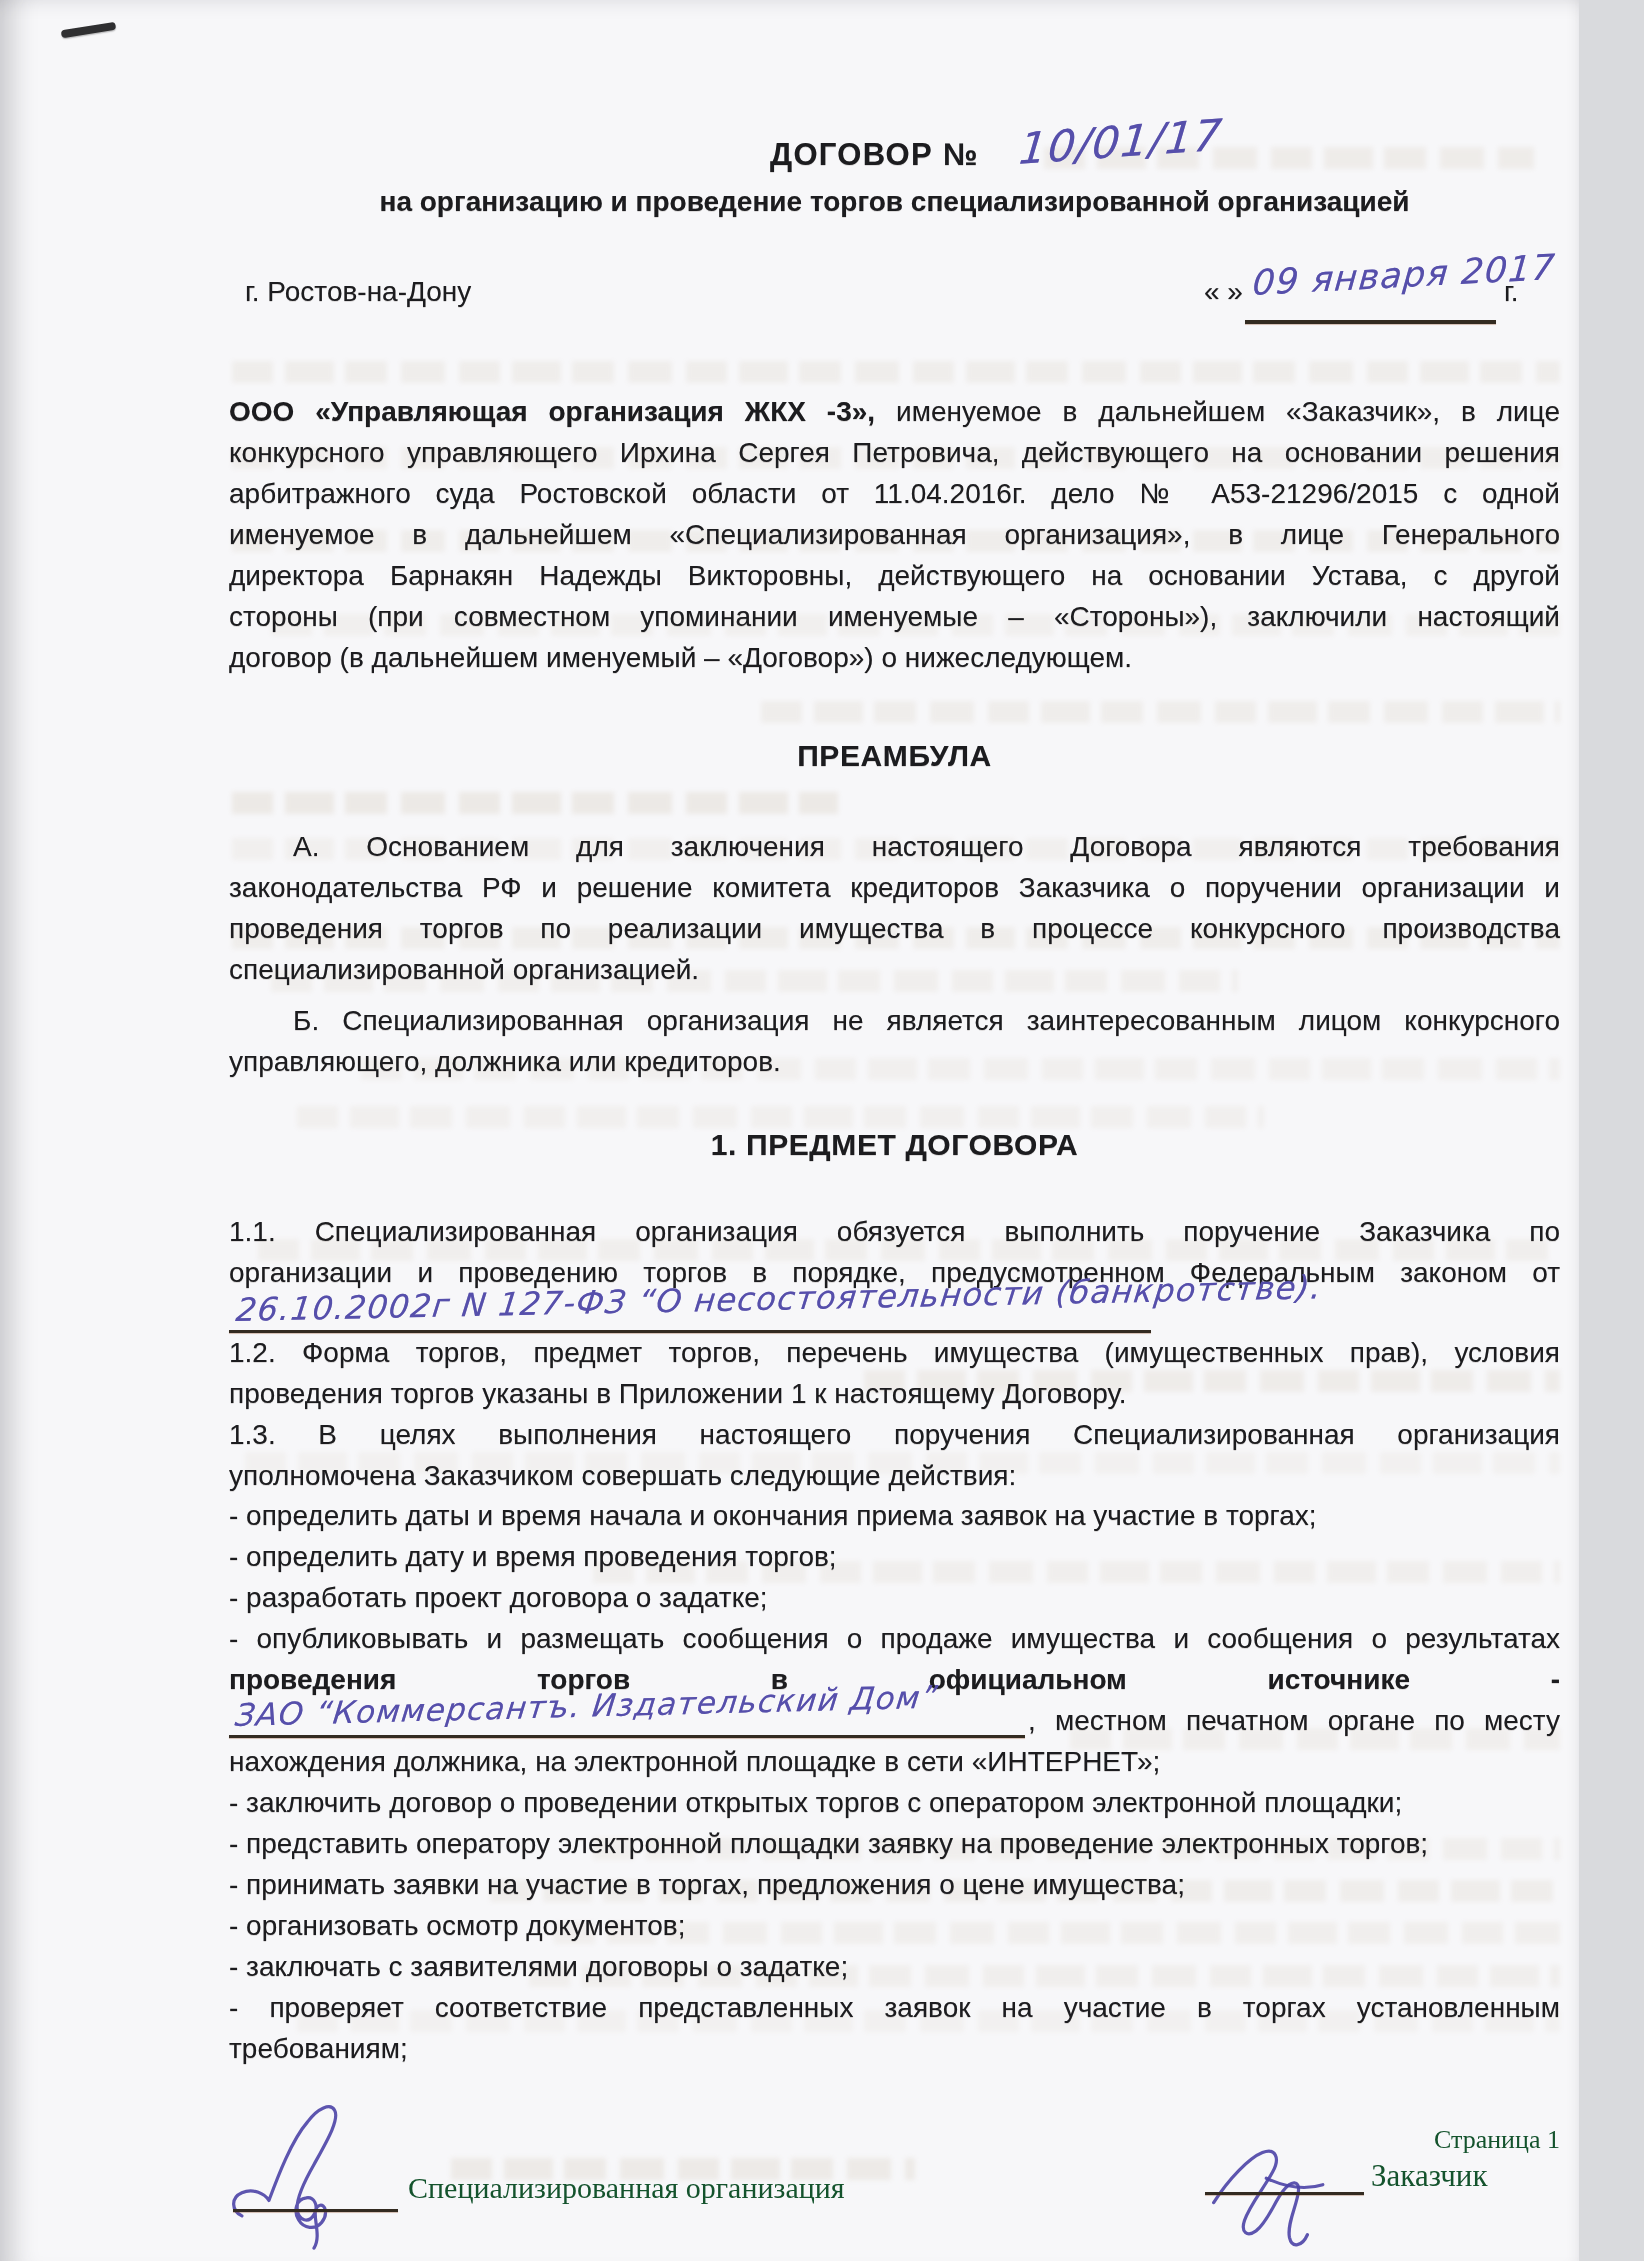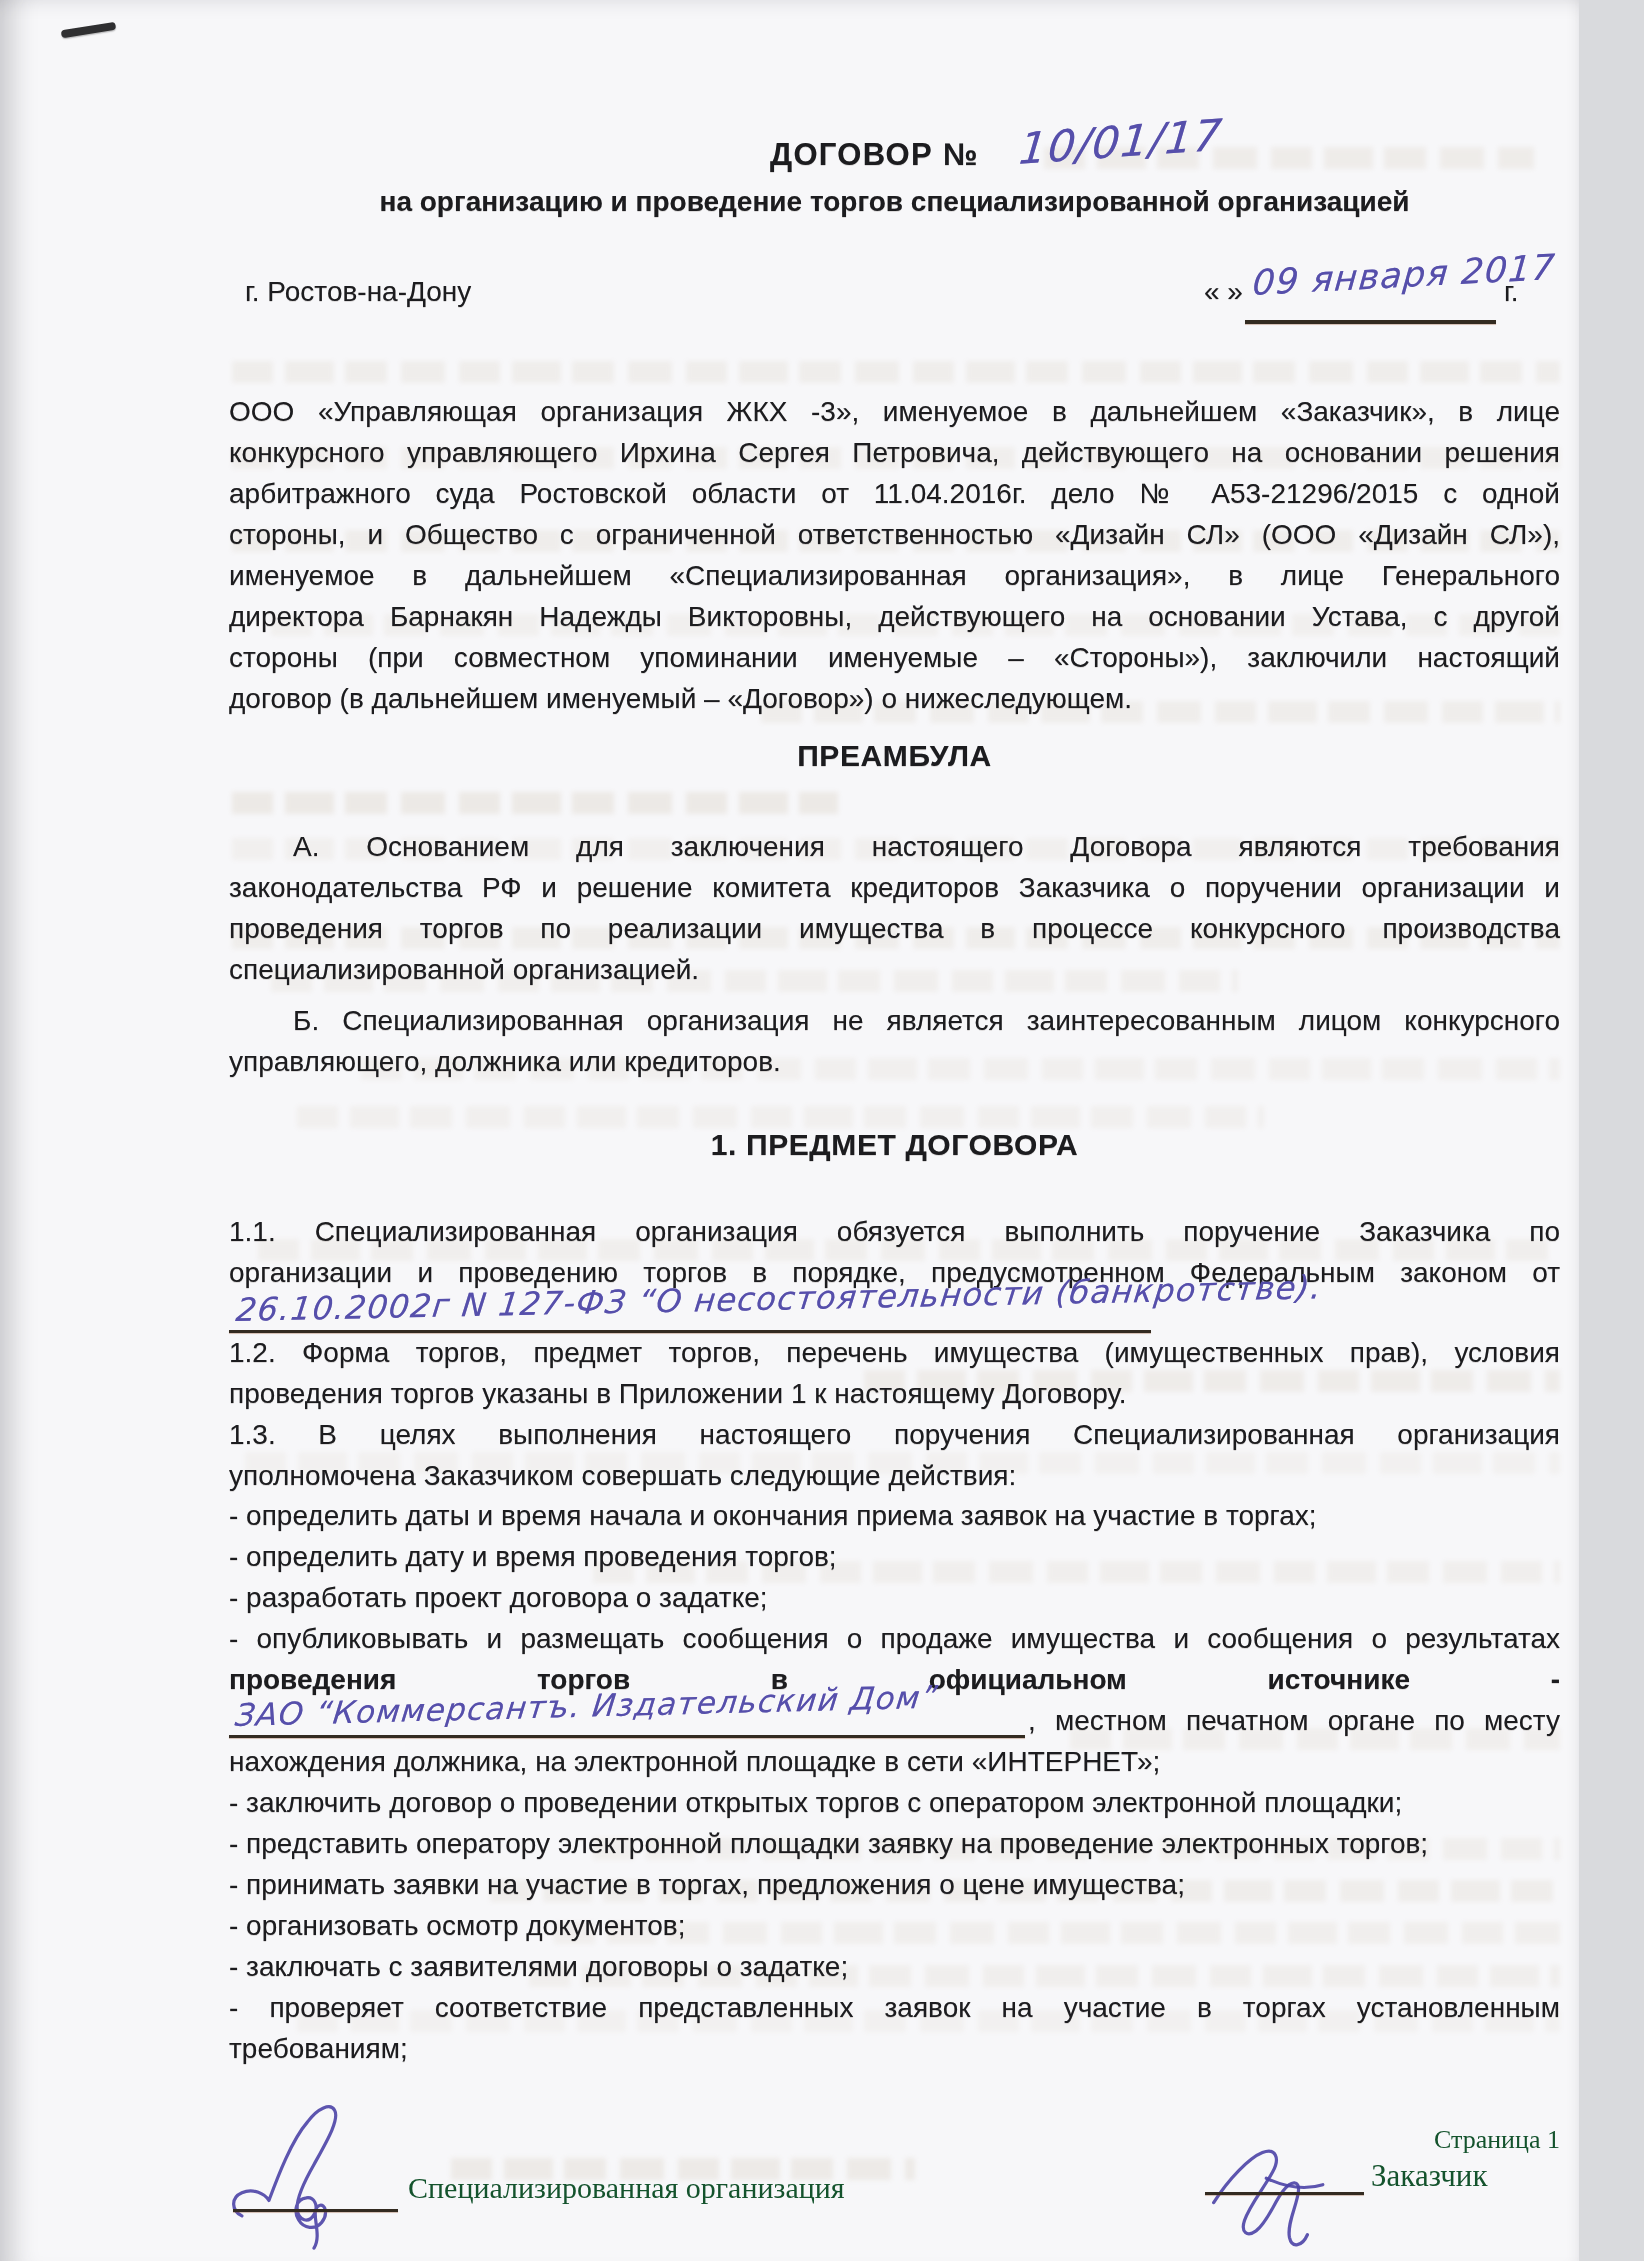--- a/index.html
+++ b/index.html
@@ -8,21 +8,21 @@
     background:#f7f7f9;
     font-family:"Liberation Sans",sans-serif;
     box-shadow:inset 34px 0 26px -22px rgba(40,40,50,.22),
                inset 0 17px 19.3px -15.5px rgba(40,40,50,.12),
                inset -11.6px 0 14px -11.6px rgba(40,40,50,.10);
   }
   .print{color:#1c1c1f;text-shadow:0 0.6px 0 rgba(60,50,40,.15),0 0 0.6px rgba(0,0,0,.28);}
   .ln{position:relative;height:41px;line-height:41px;font-size:28px;text-align:justify;text-align-last:justify;white-space:nowrap;}
   .end{text-align-last:left;}
   .ind{text-indent:64px;}
-  .b{font-weight:normal;}
+  .b{font-weight:bold;}
   .block{position:absolute;left:229px;width:1331px;}
   .h{font-weight:bold;text-align:center;font-size:30px;letter-spacing:0.6px;}
   .hw{font-family:"DejaVu Sans",sans-serif;font-style:italic;color:#564fab;letter-spacing:1.3px;
       text-shadow:0 0 0.6px rgba(86,79,171,.55);white-space:nowrap;}
   .uline{position:absolute;height:3.9px;background:#332b21;box-shadow:0 1.3px 0.6px rgba(140,70,30,.30);}
   .ghost{position:absolute;height:22px;color:#a7906a;filter:blur(2.6px);
     background:repeating-linear-gradient(90deg,currentColor 0 41px,transparent 41px 53px,
       currentColor 53px 102px,transparent 102px 113px,currentColor 113px 155px,transparent 155px 169px,
       currentColor 169px 213px,transparent 213px 227px);}
   .corner-mark{position:absolute;left:61px;top:26px;width:55px;height:8.4px;background:#2f2f31;
@@ -92,22 +92,20 @@
   <div class="date-quotes print">« »</div>
   <div class="uline date-uline"></div>
   <div class="date-hw hw">09 января 2017</div>
   <div class="date-g print">г.</div>
 
   <div class="block print" style="top:391px">
     <div class="ln"><span class="b">ООО «Управляющая организация ЖКХ -3»,</span>
       <span>именуемое в дальнейшем «Заказчик», в лице</span></div>
     <div class="ln">конкурсного управляющего Ирхина Сергея Петровича, действующего на основании решения</div>
     <div class="ln">арбитражного суда Ростовской области от 11.04.2016г. дело № А53-21296/2015  с одной</div>
-    <div class="ln"><span>стороны, и</span>
-      <span class="b">Общество с ограниченной ответственностью «Дизайн СЛ» (ООО «Дизайн СЛ»),</span></div>
     <div class="ln">именуемое в дальнейшем «Специализированная организация», в лице Генерального</div>
     <div class="ln">директора Барнакян Надежды Викторовны, действующего на основании Устава, с другой</div>
     <div class="ln">стороны (при совместном упоминании именуемые – «Стороны»), заключили настоящий</div>
     <div class="ln end">договор (в дальнейшем именуемый – «Договор») о нижеследующем.</div>
   </div>
 
   <div class="block h print" style="top:739px">ПРЕАМБУЛА</div>
   <div class="block print" style="top:826px">
     <div class="ln ind">А. Основанием для заключения настоящего Договора являются требования</div>
     <div class="ln">законодательства РФ и решение комитета кредиторов Заказчика о поручении организации и</div>

